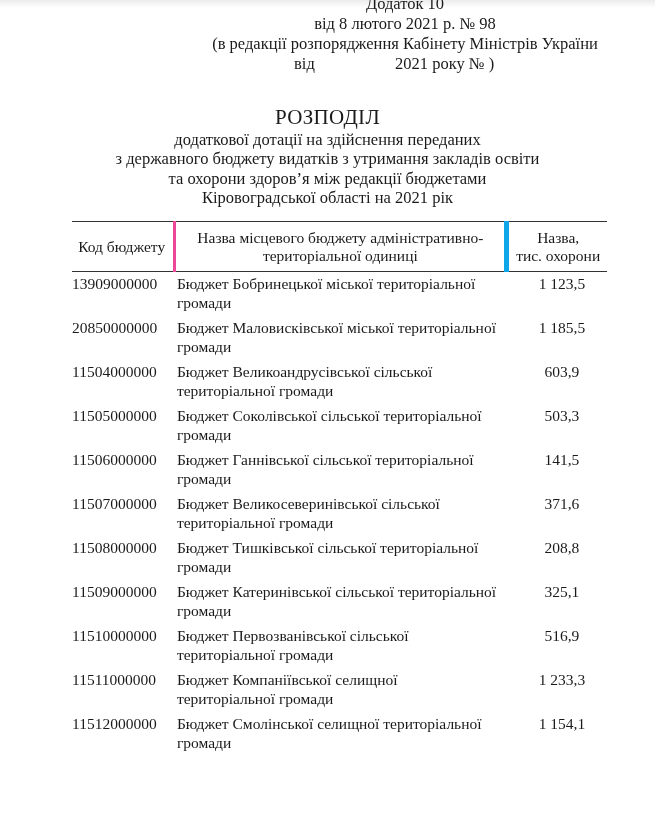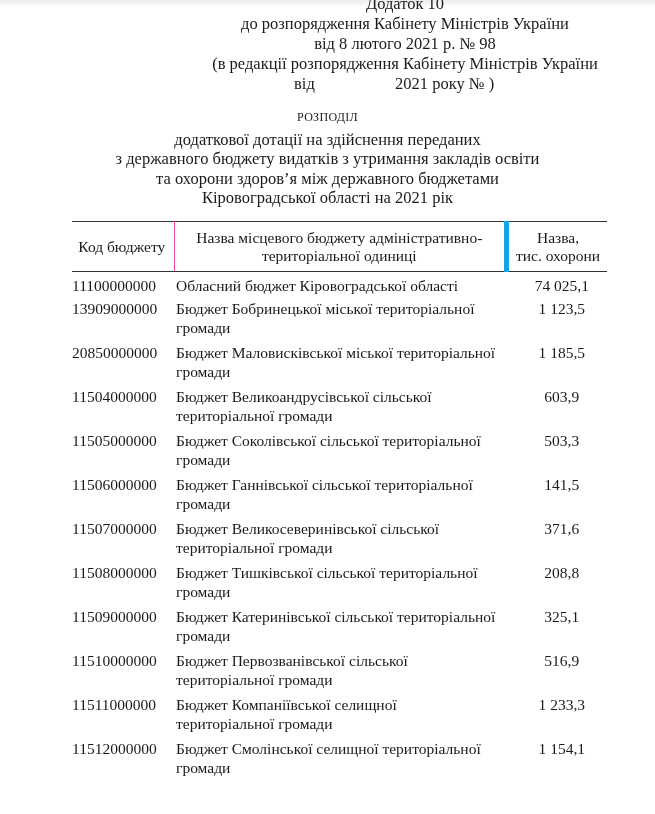--- a/index.html
+++ b/index.html
@@ -20,86 +20,80 @@
   }
   .header-block .line { white-space: nowrap; }
   .header-block .l-last { position: relative; }
   .header-block .l-last .vid { position: absolute; left: 94px; }
   .header-block .l-last .rok { position: absolute; left: 195px; font-family: Liberation Serif, serif; }
 
   .title-block {
     position: absolute; left: 100px; top: 108px; width: 455px;
     text-align: center; font-size: 16.5px; line-height: 19.5px;
   }
-  .title-block .main-title { font-size: 12px; letter-spacing: 0.3px; margin-bottom: 2px; }
+  .title-block .main-title { font-size: 21px; letter-spacing: 0.3px; margin-bottom: 2px; }
 
   table.alloc {
     position: absolute; left: 72px; top: 221px; width: 535px;
     border-collapse: collapse; font-size: 15.5px; line-height: 18.5px;
   }
   table.alloc th {
     font-weight: normal; text-align: center; vertical-align: middle;
     border-top: 1px solid #333; border-bottom: 1px solid #333;
     padding: 6px 2px 5px 2px; height: 38px;
   }
-  table.alloc th.c1 { width: 100px; border-right: 1px solid #ec4899; padding-left: 0; }
+  table.alloc th.c1 { width: 100px; border-right: 3px solid #ec4899; padding-left: 0; }
   table.alloc th.c2 { width: 330px; border-right: 5px solid #0ea5e9; }
   table.alloc th.c3 { width: 95px; }
   table.alloc td { vertical-align: top; padding: 0; }
   table.alloc tr.first td { padding-top: 5px; height: 20px; }
   table.alloc tr.row td { height: 41px; padding-top: 3px; }
   table.alloc td.code { padding-left: 0; }
   table.alloc td.name { padding-left: 2px; padding-right: 8px; }
   table.alloc td.amount { text-align: center; padding-right: 0; }
   table.alloc td.amount span { display: inline-block; margin-left: 10px; }
 </style>
 </head>
 <body>
 
 <div class="topfade"></div>
 
 <div class="header-block">
   <div class="line">Додаток 10</div>
-  <div class="line">до розпорядження Кабінету Міністрів України</div>
   <div class="line">від 8 лютого 2021 р. № 98</div>
   <div class="line">(в редакції розпорядження Кабінету Міністрів України</div>
   <div class="line l-last">&nbsp;
     <span class="vid">від</span>
     <span class="rok">2021 року №   )</span>
   </div>
 </div>
 
 <div class="title-block">
   <div class="main-title">РОЗПОДІЛ</div>
   <div>додаткової дотації на здійснення переданих</div>
   <div>з державного бюджету видатків з утримання закладів освіти</div>
-  <div>та охорони здоров’я між державного бюджетами</div>
+  <div>та охорони здоров’я між редакції бюджетами</div>
   <div>Кіровоградської області на 2021 рік</div>
 </div>
 
 <table class="alloc">
   <thead>
     <tr>
       <th class="c1">Код бюджету</th>
       <th class="c2">
         <div>Назва місцевого бюджету адміністративно-</div>
         <div>територіальної одиниці</div>
       </th>
       <th class="c3">
         <div>Назва,</div>
         <div>тис. охорони</div>
       </th>
     </tr>
   </thead>
   <tbody id="rows">
-      <tr class="first">
-        <td class="code"><span>11100000000</span></td>
-        <td class="name"><span>Обласний бюджет Кіровоградської області</span></td>
-        <td class="amount"><span>74 025,1</span></td>
-      </tr>
       <tr class="row">
         <td class="code"><span>13909000000</span></td>
         <td class="name"><span>Бюджет Бобринецької міської територіальної громади</span></td>
         <td class="amount"><span>1 123,5</span></td>
       </tr>
       <tr class="row">
         <td class="code"><span>20850000000</span></td>
         <td class="name"><span>Бюджет Маловисківської міської територіальної громади</span></td>
         <td class="amount"><span>1 185,5</span></td>
       </tr>

